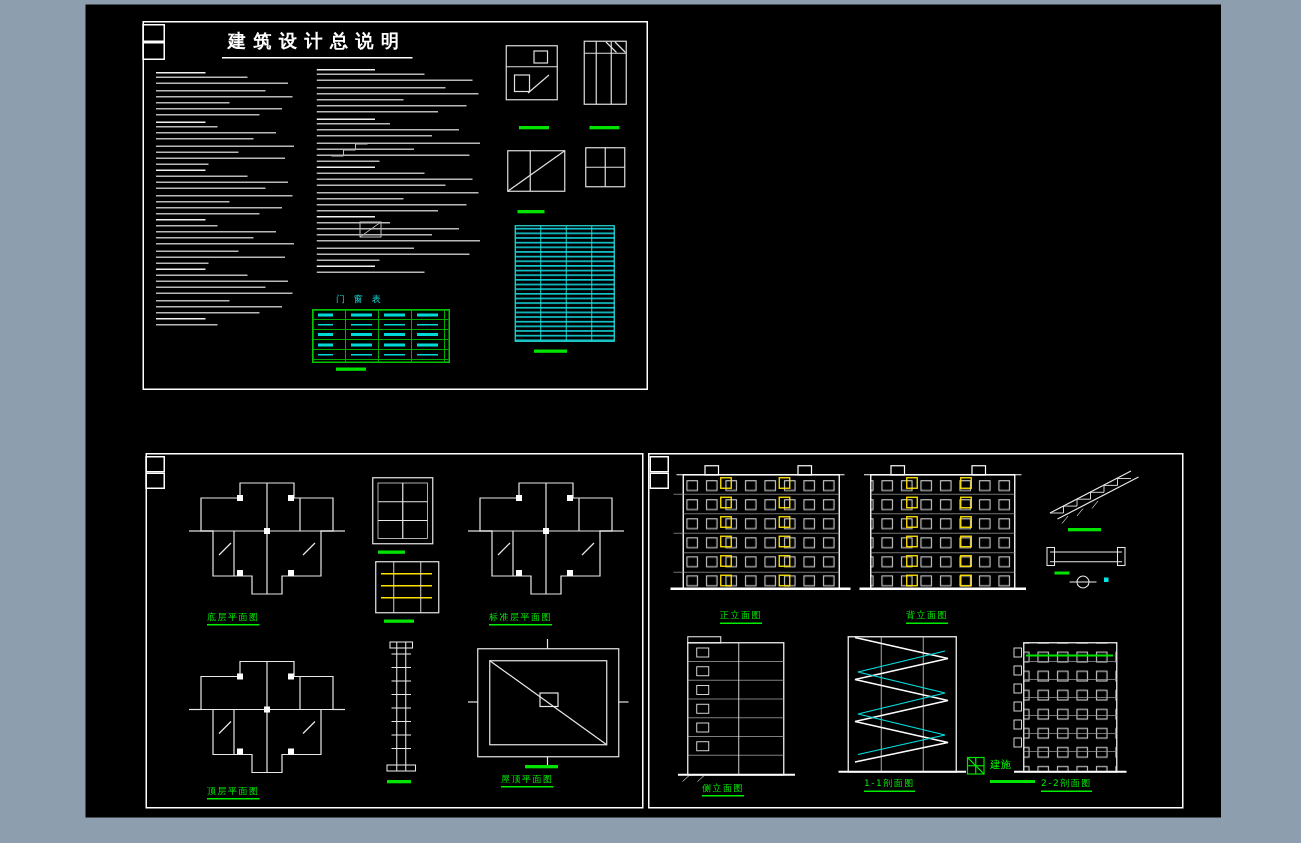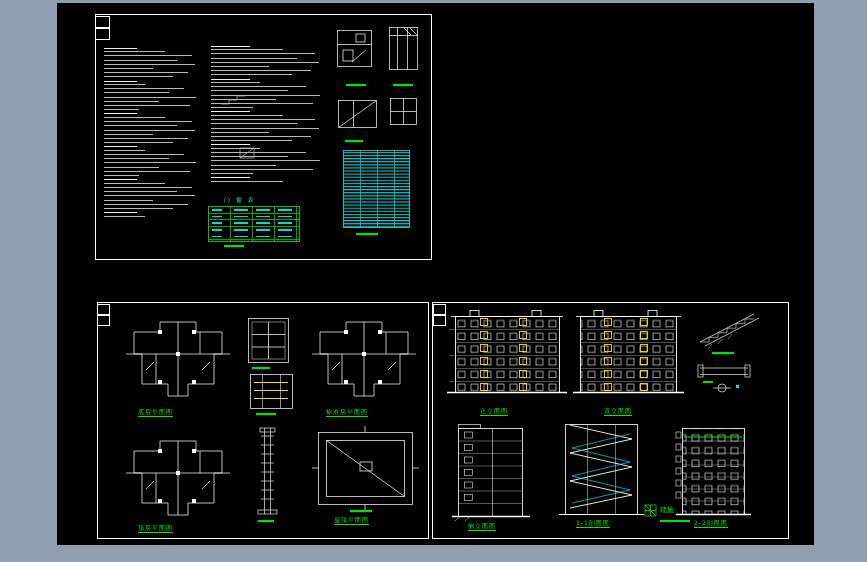--- a/index.html
+++ b/index.html
@@ -302,20 +302,21 @@
       <line x1="650.5" y1="505" x2="650.5" y2="516"></line>
       <line x1="645" y1="505" x2="656" y2="516"></line>
     </g>
     <g fill="#00e400" stroke="none">
       <rect x="712" y="352" width="22" height="2.2"></rect>
       <rect x="703" y="381" width="10" height="2"></rect>
       <rect x="660" y="520" width="30" height="2"></rect>
     </g>
   </svg>
 
+  <div id="sheet1-title" class="abs">建筑设计总说明</div>
 
   <div class="abs txtcol" style="left:104px;top:46px;width:98px;height:192px;">
       <div style="height: 1px; margin-bottom: 2.6px; margin-top: 1.6px; width: 34%; background: rgb(240, 240, 240);"></div>
       <div style="height: 1px; margin-bottom: 3.2px; margin-top: 0px; width: 62%; background: rgb(185, 185, 185);"></div>
       <div style="height: 1px; margin-bottom: 3.2px; margin-top: 0px; width: 90%; background: rgb(185, 185, 185);"></div>
       <div style="height: 1px; margin-bottom: 3.2px; margin-top: 0px; width: 74%; background: rgb(185, 185, 185);"></div>
       <div style="height: 1px; margin-bottom: 3.2px; margin-top: 0px; width: 93%; background: rgb(185, 185, 185);"></div>
       <div style="height: 1px; margin-bottom: 3.2px; margin-top: 0px; width: 50%; background: rgb(185, 185, 185);"></div>
       <div style="height: 1px; margin-bottom: 3.2px; margin-top: 0px; width: 86%; background: rgb(185, 185, 185);"></div>
       <div style="height: 1px; margin-bottom: 3.2px; margin-top: 0px; width: 70%; background: rgb(185, 185, 185);"></div>

